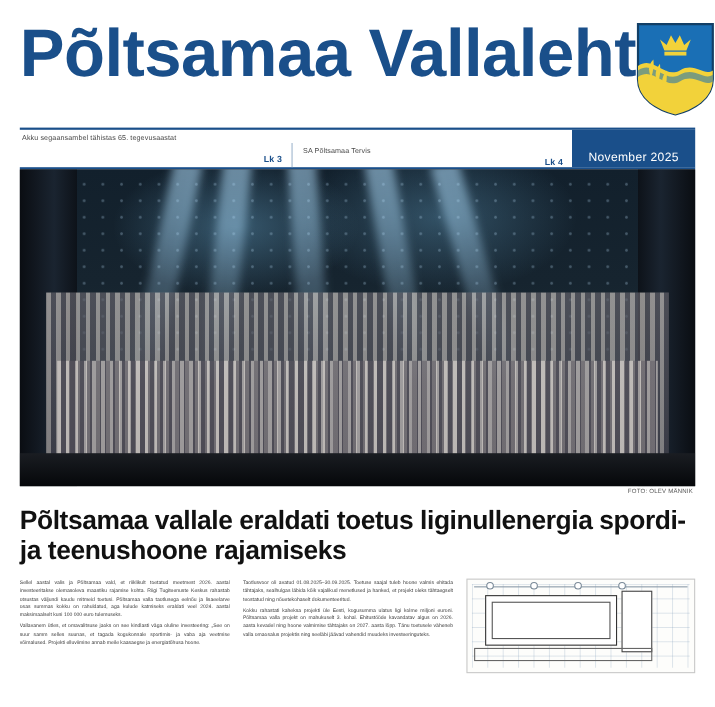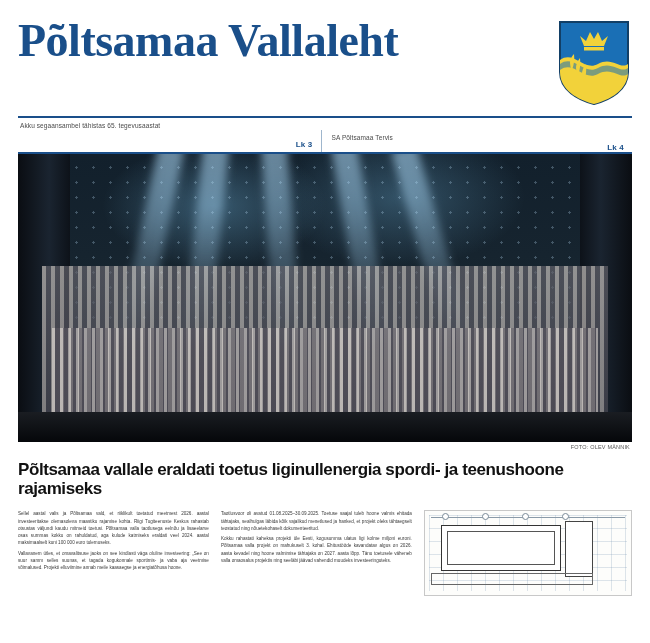--- a/index.html
+++ b/index.html
@@ -18,26 +18,26 @@
   }
 
   
   .masthead {
     display: flex;
     align-items: flex-start;
     justify-content: space-between;
     padding-top: 18px;
   }
   .masthead-title {
-    font-size: 46px;
+    font-size: 61px;
     font-weight: bold;
     letter-spacing: -0.5px;
     color: #1a4f8a;
     line-height: 1.0;
-    font-family: Liberation Serif, serif;
+    font-family: Liberation Sans, sans-serif;
     white-space: nowrap;
   }
   .crest {
     width: 72px;
     height: 86px;
     position: relative;
     margin-right: 2px;
     margin-top: 2px;
   }
   .crest svg { display: block; }
@@ -151,21 +151,21 @@
   .photo-credit {
     text-align: right;
     font-size: 5.5px;
     color: #555;
     letter-spacing: 0.2px;
     padding: 2px 2px 0 0;
   }
 
   
   .main-head {
-    font-size: 17px;
+    font-size: 24px;
     font-weight: bold;
     line-height: 1.13;
     color: #111111;
     letter-spacing: -0.4px;
     margin: 10px 0 12px 0;
   }
 
   
   .body-cols {
     display: flex;
@@ -256,20 +256,21 @@
   <div class="teaser-bar">
     <div class="teaser">
       <div class="teaser-text">Akku segaansambel tähistas
 65. tegevusaastat</div>
       <div class="teaser-page">Lk 3</div>
     </div>
     <div class="teaser">
       <div class="teaser-text">SA Põltsamaa Tervis</div>
       <div class="teaser-page">Lk 4</div>
     </div>
+    <div class="date-box">November  2025</div>
   </div>
 
 
   <div class="photo-wrap">
     <div class="photo">
       <div class="stage-bg"></div>
       <div class="dots"></div>
       <div class="beam" style="left:120px; transform:rotate(12deg);"></div>
       <div class="beam" style="left:175px; transform:rotate(6deg);"></div>
       <div class="beam" style="left:250px; transform:rotate(-4deg);"></div>

